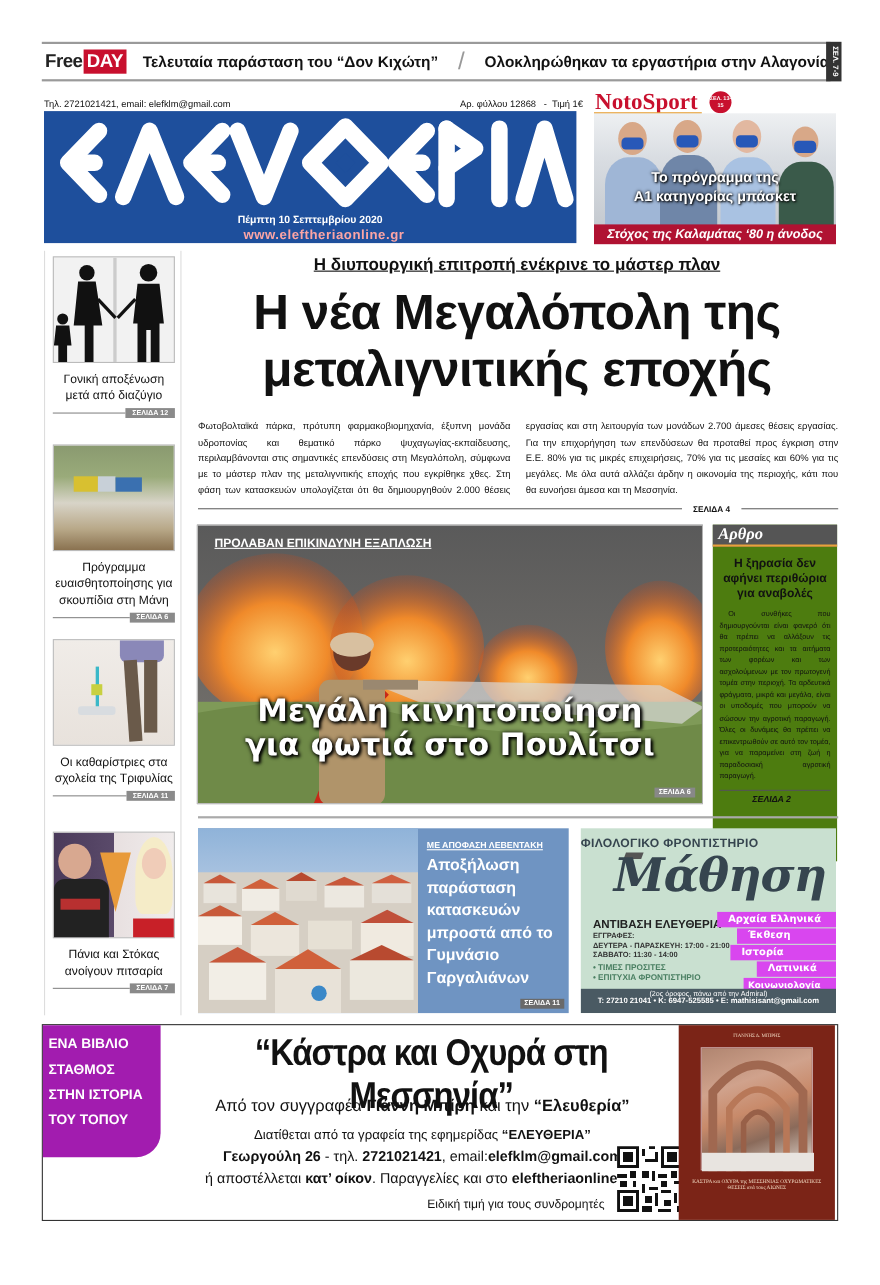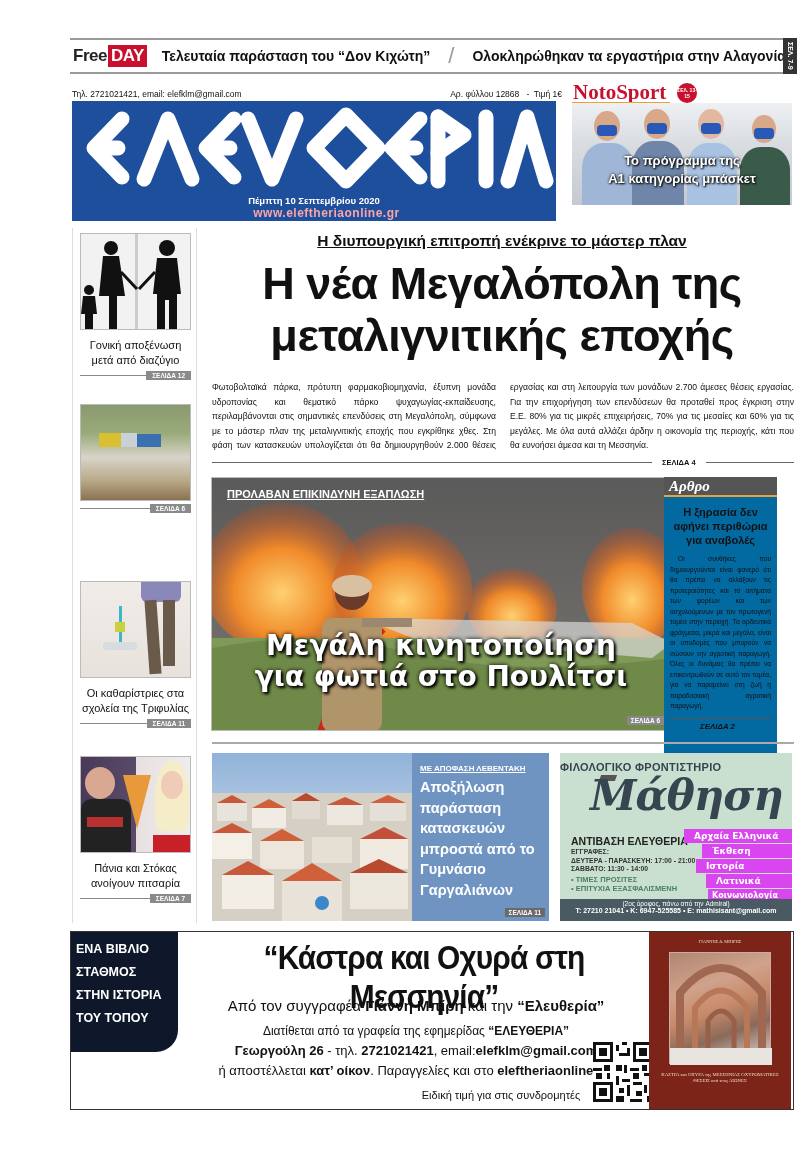--- a/index.html
+++ b/index.html
@@ -1,19 +1,19 @@
 <!DOCTYPE html>
 <html><head>
   <meta charset="utf-8">
   <style>
     * { margin: 0; padding: 0; box-sizing: border-box; }
     html, body { width: 800px; height: 1168px; background: #ffffff; overflow: hidden; }
     body { font-family: "Liberation Sans", sans-serif; color: #111; position: relative; }
 
-    .abs { position: absolute; margin-left: 32px; }
+    .abs { position: absolute; }
 
     
     .topbar { left: 38px; top: 38px; width: 717px; height: 36px; border-top: 2px solid #9a9a9a; border-bottom: 2px solid #9a9a9a; display: flex; align-items: center; }
     .freeday { margin-left: 3px; display: flex; align-items: center; height: 24px; font-weight: bold; font-size: 17px; letter-spacing: -0.5px; }
     .freeday .free { color: #222; font-family: "Liberation Sans", sans-serif; }
     .freeday .day { background: #c8102e; color: #fff; padding: 0 3px; margin-left: 1px; height: 22px; line-height: 22px; }
     .teaser { font-weight: bold; font-size: 14px; color: #111; white-space: nowrap; }
     .teaser1 { margin-left: 15px; }
     .slash { margin: 0 18px; color: #999; font-size: 22px; font-weight: normal; }
     .sidetag { left: 751px; top: 38px; width: 14px; height: 36px; background: #333; color: #fff; font-size: 7px; font-weight: bold; writing-mode: vertical-rl; text-align: center; line-height: 14px; }
@@ -55,21 +55,21 @@
     .lead-page .rule { height: 1px; background: #666; }
     .lead-page .tag { font-size: 7.5px; font-weight: bold; padding: 0 10px; }
 
     
     .fire { left: 179px; top: 477px; width: 460px; height: 254px; border: 1px solid #bbb; overflow: hidden; background: #555; }
     .fire-kicker { position: absolute; left: 15px; top: 10px; color: #fff; font-size: 11px; font-weight: bold; text-decoration: underline; }
     .fire-cap { position: absolute; left: 0; width: 100%; top: 152px; text-align: center; color: #fff; font-weight: bold; font-size: 28px; line-height: 31px; text-shadow: 0 0 4px #000, 2px 2px 3px #000; font-family: "DejaVu Sans", sans-serif; }
     .fire-page { position: absolute; right: 6px; bottom: 5px; background: #888; color: #fff; font-size: 6.5px; font-weight: bold; padding: 1px 4px; }
 
     
-    .arthro { left: 632px; top: 477px; width: 113px; height: 306px; background: #0369a1; }
+    .arthro { left: 648px; top: 477px; width: 113px; height: 306px; background: #4d7c0f; }
     .arthro-head { height: 20px; background: #555; border-bottom: 2px solid #e8a23b; color: #fff; font-family: "Liberation Serif", serif; font-style: italic; font-weight: bold; font-size: 15px; padding-left: 5px; line-height: 19px; }
     .arthro-title { margin-top: 8px; font-size: 11px; font-weight: bold; text-align: center; line-height: 14px; padding: 0 4px; }
     .arthro-body { margin-top: 7px; padding: 0 6px; font-size: 6.6px; line-height: 10.5px; text-align: justify; text-indent: 8px; }
     .arthro-rule { margin: 6px 6px 0; height: 1px; background: #555; }
     .arthro-page { text-align: center; padding-right: 6px; font-size: 8px; font-weight: bold; font-style: italic; margin-top: 3px; }
 
     .hr1 { left: 180px; top: 742px; width: 582px; height: 2px; background: #aaa; }
 
     
     .town { left: 180px; top: 753px; width: 337px; height: 168px; background: #6f94c2; overflow: hidden; }
@@ -87,21 +87,21 @@
     .m-info { position: absolute; left: 11px; top: 95px; font-size: 6.8px; line-height: 8.5px; color: #333; font-weight: bold; }
     .m-bullet { position: absolute; left: 11px; font-size: 7.5px; font-weight: bold; color: #4a7f62; }
     .m-subj { position: absolute; right: 0; background: #d946ef; color: #fff; font-size: 9px; font-weight: bold; height: 14px; line-height: 14px; padding: 0 8px 0 10px; font-family: "DejaVu Sans", sans-serif; }
     .m-foot { position: absolute; left: 0; bottom: 0; width: 100%; height: 42px; background: #4a5a63; color: #fff; text-align: center; }
     .m-foot1 { font-size: 9px; font-weight: bold; margin-top: 3px; }
     .m-foot2 { font-size: 6.5px; margin-top: 1px; }
     .m-foot3 { font-size: 7.5px; font-weight: bold; margin-top: 2px; }
 
     
     .bookad { left: 38px; top: 931px; width: 724px; height: 179px; border: 1.5px solid #333; }
-    .ba-tab { position: absolute; left: 0; top: 0; width: 107px; height: 120px; background: #0f172a; border-radius: 0 0 22px 0; color: #fff; font-size: 12.5px; font-weight: bold; line-height: 23px; padding: 6px 0 0 5px; }
+    .ba-tab { position: absolute; left: 0; top: 0; width: 107px; height: 120px; background: #a21caf; border-radius: 0 0 22px 0; color: #fff; font-size: 12.5px; font-weight: bold; line-height: 23px; padding: 6px 0 0 5px; }
     .ba-title { position: absolute; left: 118px; top: 6px; width: 470px; text-align: center; font-size: 34px; font-weight: bold; letter-spacing: -1px; font-family: "Liberation Sans", sans-serif; transform: scaleX(0.88); transform-origin: center; }
     .ba-line { position: absolute; left: 110px; width: 470px; text-align: center; color: #111; }
     .ba-l1 { top: 65px; font-size: 15px; }
     .ba-l2 { top: 92px; font-size: 12px; }
     .ba-l3 { top: 111px; font-size: 13px; }
     .ba-l4 { top: 131px; font-size: 13px; }
     .ba-l5 { top: 157px; left: 330px; width: 200px; font-size: 11px; text-align: center; }
     .qr { position: absolute; left: 522px; top: 110px; width: 60px; height: 60px; background: #fff; }
     .book { position: absolute; left: 578px; top: 0; width: 142px; height: 177px; background: #7b2417; }
     .book-inner { position: absolute; left: 20px; top: 20px; width: 102px; height: 112px; background: linear-gradient(160deg, #b08570 0%, #d0a28c 30%, #c88a6a 50%, #8a6a5a 70%, #e8e0d8 100%); border: 1px solid #caa; }
@@ -172,20 +172,21 @@
     <div class="mask" style="left:75px;top:20px;width:20px;height:11px;"></div>
     <div class="person" style="left:115px;width:50px;height:62px;background:#a9c2e2;"></div>
     <div class="head" style="left:126px;top:6px;width:26px;height:30px;background:#e2b8a0;"></div>
     <div class="mask" style="left:129px;top:20px;width:20px;height:11px;"></div>
     <div class="person" style="left:168px;width:50px;height:58px;background:#3a5a4a;"></div>
     <div class="head" style="left:180px;top:12px;width:24px;height:28px;"></div>
     <div class="mask" style="left:182px;top:25px;width:20px;height:11px;"></div>
     <div class="noto-cap" style="top:50px;">Το πρόγραμμα της</div>
     <div class="noto-cap" style="top:68px;">Α1 κατηγορίας μπάσκετ</div>
   </div>
+  <div class="noto-bar">Στόχος της Καλαμάτας ‘80 η άνοδος</div>
 </div>
 
 <div class="abs leftcol">
 
   <div class="lc-item" style="top:5px;">
     <div class="lc-img" style="height:97px;background:#f2f2f2;">
       <svg width="111" height="97" viewBox="0 0 111 97">
         <rect x="54" y="0" width="3" height="97" fill="#ccc"></rect>
         <g fill="#111">
           <circle cx="30" cy="14" r="7"></circle>
@@ -205,20 +206,21 @@
         <span class="tag">ΣΕΛΙΔΑ 12</span>
       </div>
   </div>
 
   <div class="lc-item" style="top:176px;">
     <div class="lc-img" style="height:97px;background:linear-gradient(180deg,#8a9a70 0%,#9aab7a 30%,#d8d4c8 55%,#b8a888 80%,#8a7250 100%);">
       <div style="position:absolute;left:18px;top:28px;width:22px;height:14px;background:#d8c030;"></div>
       <div style="position:absolute;left:40px;top:28px;width:16px;height:14px;background:#c8d0d8;"></div>
       <div style="position:absolute;left:56px;top:29px;width:24px;height:13px;background:#3a70b0;"></div>
     </div>
+    <div class="lc-cap">Πρόγραμμα ευαισθητοποίησης για σκουπίδια στη Μάνη</div>
     <div class="lc-page">
         <span class="rule"></span>
         <span class="tag">ΣΕΛΙΔΑ 6</span>
       </div>
   </div>
 
   <div class="lc-item" style="top:353px;">
     <div class="lc-img" style="height:97px;background:linear-gradient(180deg,#f0ece8 0%,#e8e2dc 100%);">
       <div style="position:absolute;left:60px;top:0;width:40px;height:20px;background:#8a88b8;border-radius:0 0 6px 6px;"></div>
       <div style="position:absolute;left:66px;top:18px;width:12px;height:74px;background:#6a5a4a;transform:rotate(-4deg);"></div>
@@ -350,25 +352,25 @@
   <div class="m-top">ΦΙΛΟΛΟΓΙΚΟ ΦΡΟΝΤΙΣΤΗΡΙΟ</div>
   <div class="m-cap"></div>
   <div class="m-logo">Μάθηση</div>
   <div class="m-name">ΑΝΤΙΒΑΣΗ ΕΛΕΥΘΕΡΙΑ</div>
   <div class="m-info">
     <div>ΕΓΓΡΑΦΕΣ:</div>
     <div>ΔΕΥΤΕΡΑ - ΠΑΡΑΣΚΕΥΗ: 17:00 - 21:00</div>
     <div>ΣΑΒΒΑΤΟ: 11:30 - 14:00</div>
   </div>
   <div class="m-bullet" style="top:122px;">• ΤΙΜΕΣ ΠΡΟΣΙΤΕΣ</div>
-  <div class="m-bullet" style="top:131px;">• ΕΠΙΤΥΧΙΑ ΕΞΑΣΦΑΛΙΣΜΕΝΗ</div>
+  <div class="m-bullet" style="top:131px;">• ΕΠΙΤΥΧΙΑ ΦΡΟΝΤΙΣΤΗΡΙΟ</div>
   <div class="m-subj" style="top:76px;width:108px;">Αρχαία Ελληνικά</div>
   <div class="m-subj" style="top:91px;width:90px;">Έκθεση</div>
   <div class="m-subj" style="top:106px;width:96px;">Ιστορία</div>
-  <div class="m-subj" style="top:121px;width:86px;">Λατινικά</div>
+  <div class="m-subj" style="top:121px;width:72px;">Λατινικά</div>
   <div class="m-subj" style="top:136px;width:84px;font-size:8px;padding:0 4px;">Κοινωνιολογία</div>
   <div class="m-foot" style="height:22px;">
     <div class="m-foot1">Αριστοδήμου 70, ΚΑΛΑΜΑΤΑ</div>
   </div>
   <div style="position:absolute;left:0;bottom:0;width:100%;height:22px;background:#4a5a63;color:#fff;text-align:center;">
     <div class="m-foot2">(2ος όροφος, πάνω από την Admiral)</div>
     <div class="m-foot3" style="margin-top:0;font-size:7px;">Τ: 27210 21041 • Κ: 6947-525585 • Ε: mathisisant@gmail.com</div>
   </div>
 </div>
 
@@ -385,21 +387,21 @@
   </div>
   <div class="ba-line ba-l2">
     <span>Διατίθεται από τα γραφεία της εφημερίδας </span><b>“ΕΛΕΥΘΕΡΙΑ”</b>
   </div>
   <div class="ba-line ba-l3">
     <b>Γεωργούλη 26</b><span> - τηλ. </span><b>2721021421</b><span>, email:</span><b>elefklm@gmail.com</b>
   </div>
   <div class="ba-line ba-l4">
     <span>ή αποστέλλεται </span><b>κατ’ οίκον</b><span>. Παραγγελίες και στο </span><b>eleftheriaonline.gr</b><span>.</span>
   </div>
-  <div class="ba-line ba-l5">Ειδική τιμή για στις συνδρομητές</div>
+  <div class="ba-line ba-l5">Ειδική τιμή για τους συνδρομητές</div>
   <div class="qr">
     <svg width="60" height="60" viewBox="0 0 21 21" shape-rendering="crispEdges">
       <rect width="21" height="21" fill="#fff"></rect>
       <g fill="#111">
         <rect x="0" y="0" width="7" height="7"></rect>
           <rect x="1" y="1" width="5" height="5" fill="#fff"></rect>
           <rect x="2" y="2" width="3" height="3"></rect>
         <rect x="14" y="0" width="7" height="7"></rect>
           <rect x="15" y="1" width="5" height="5" fill="#fff"></rect>
           <rect x="16" y="2" width="3" height="3"></rect>

